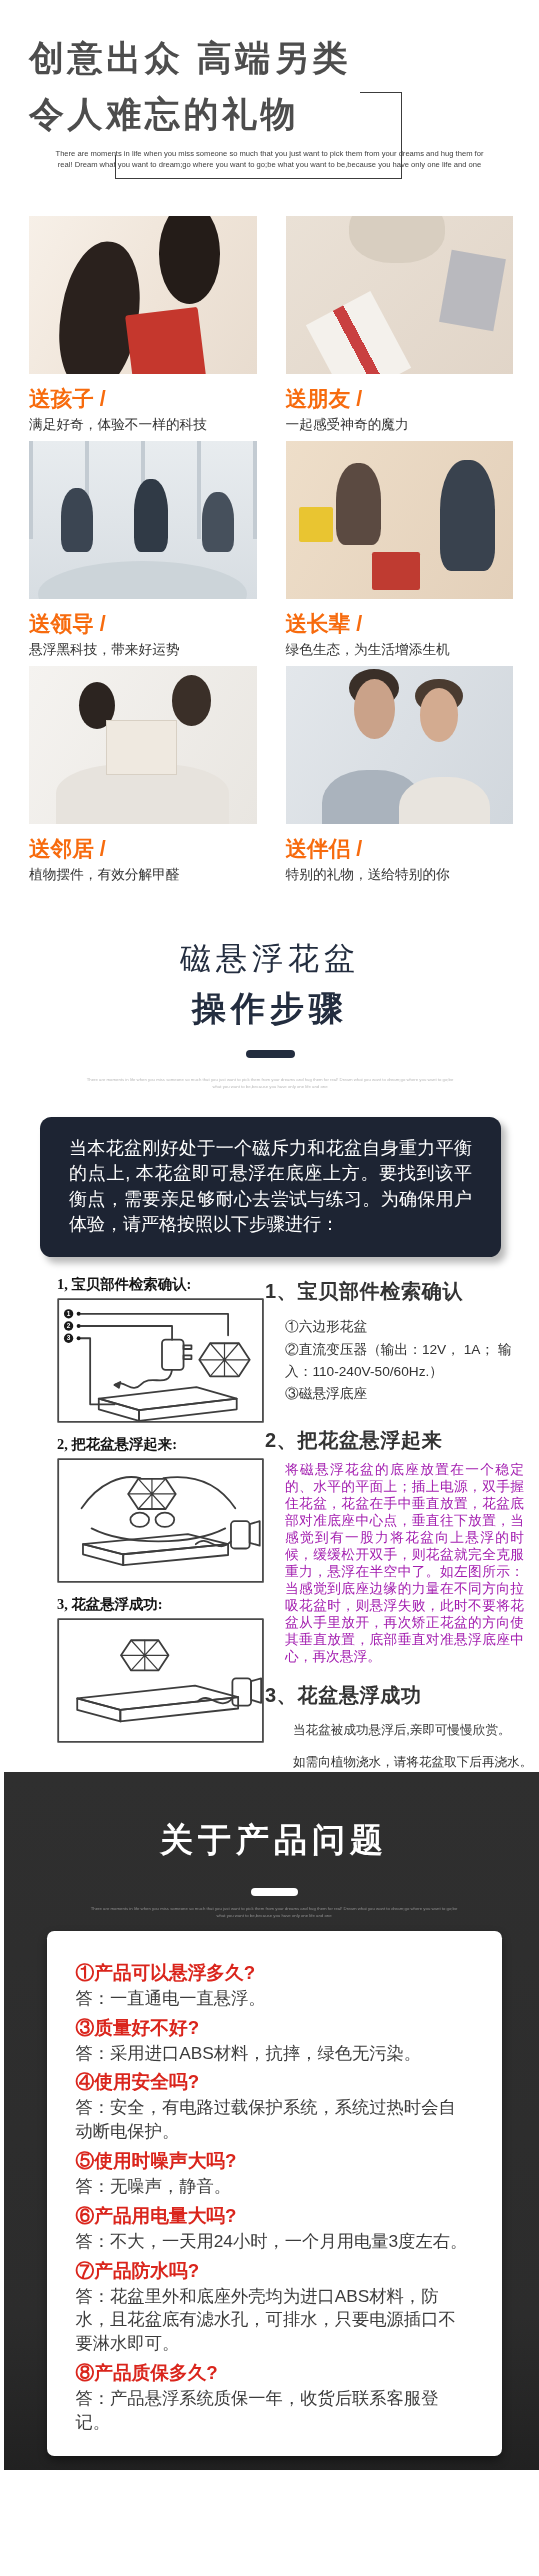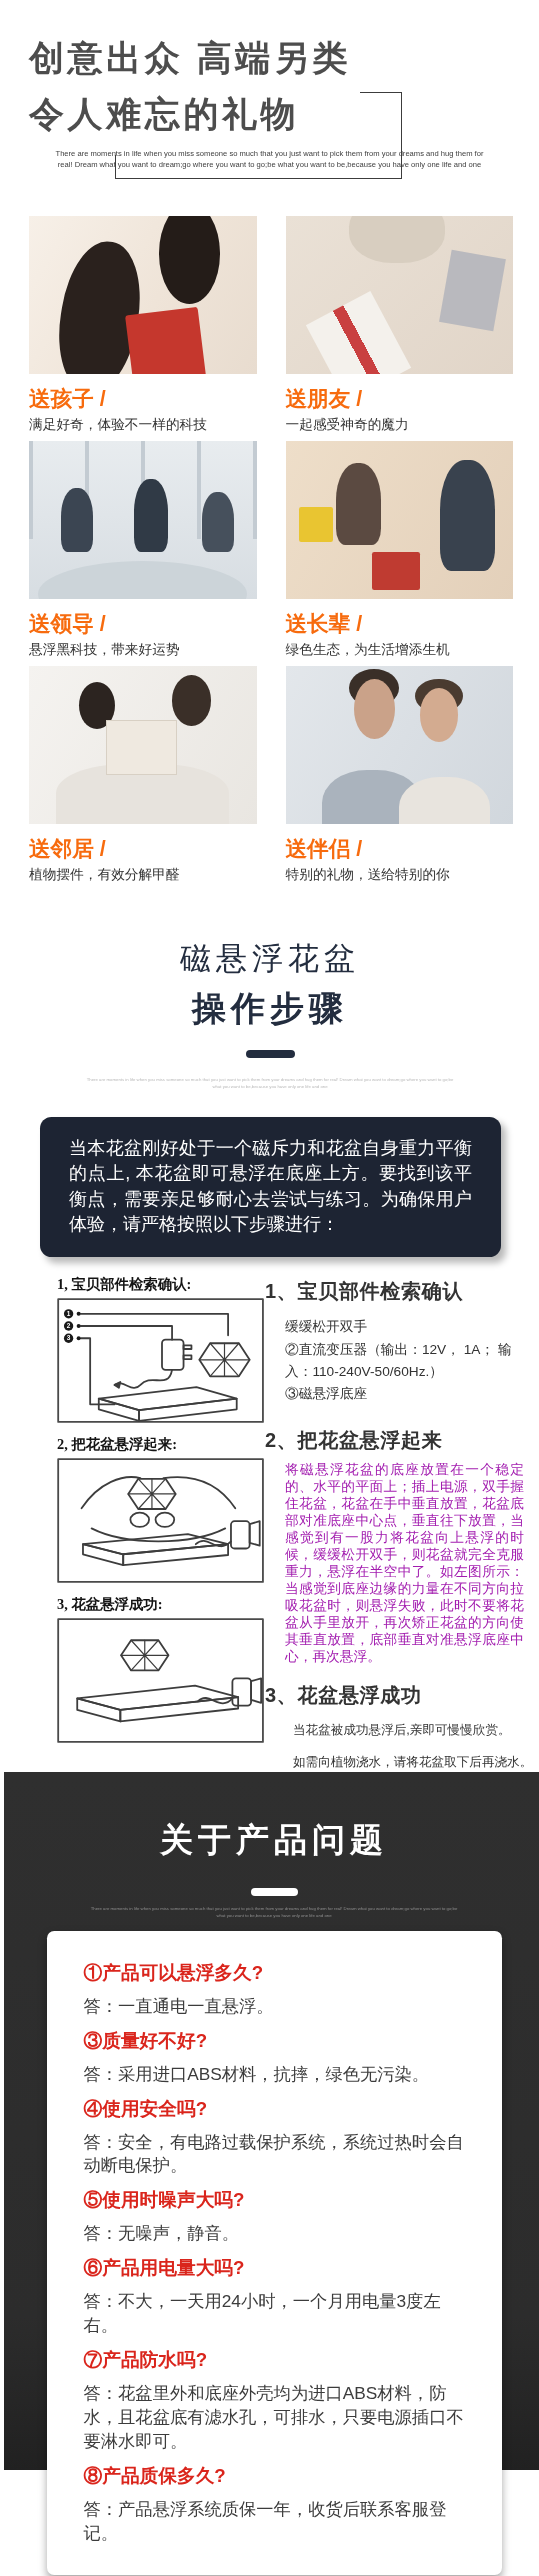--- a/index.html
+++ b/index.html
@@ -89,21 +89,21 @@
   .s3body{margin:10px 0 0 20px;width:245px;}
   .s3body p{margin:8px;font-size:12.6px;line-height:1.9;color:#333;white-space:nowrap;}
   
   .faq{position:absolute;top:1772px;left:4px;width:540px;height:698px;
        background:linear-gradient(180deg,#2f2f2f 0%,#2c2c2c 78%,#212121 100%);}
   .ftitle{margin:46px 0 0;text-align:center;color:#fff;font-size:33px;font-weight:800;letter-spacing:5px;}
   .fdash{width:47px;height:8.6px;border-radius:4.3px;background:#fff;margin:24.5px auto 0;}
   .fine2{margin:10px auto 0;width:374px;font-size:4.3px;line-height:1.6;color:#8f8f8f;text-align:center;}
   .card{margin:11.5px auto 0;width:455px;box-sizing:border-box;background:#fff;border-radius:7.2px;
         padding:24.5px 29px 21.6px;box-shadow:0 4.3px 8.6px rgba(0,0,0,.35);}
-  .qa p{margin:8px;}
+  .qa p{margin:0;}
   .q{font-size:18.7px;font-weight:700;color:#da251c;line-height:1.5;margin-top:2.9px !important;}
   .a{font-size:17.3px;color:#3c3c3c;line-height:1.38;}
 </style>
 </head>
 <body>
 
 <div class="page">
 
   <div class="header">
     <h1 class="t1">创意出众 高端另类</h1>
@@ -274,21 +274,21 @@
             <polygon points="270,88 284,84 284,118 270,114"></polygon>
             <path d="M244,112 C226,132 212,100 196,116"></path>
           </g>
         </g>
       </svg>
     </div>
 
     <div class="stepcol">
       <h3 class="shead">1、宝贝部件检索确认</h3>
       <div class="parts">
-        <p>缓缓松开双手</p>
+        <p>①六边形花盆</p>
         <p>②直流变压器（输出：12V， 1A； 输入：110-240V-50/60Hz.）</p>
         <p>③磁悬浮底座</p>
       </div>
       <h3 class="shead m2">2、把花盆悬浮起来</h3>
       <p class="para">将磁悬浮花盆的底座放置在一个稳定的、水平的平面上；插上电源，双手握住花盆，花盆在手中垂直放置，花盆底部对准底座中心点，垂直往下放置，当感觉到有一股力将花盆向上悬浮的时候，缓缓松开双手，则花盆就完全克服重力，悬浮在半空中了。如左图所示：当感觉到底座边缘的力量在不同方向拉吸花盆时，则悬浮失败，此时不要将花盆从手里放开，再次矫正花盆的方向使其垂直放置，底部垂直对准悬浮底座中心，再次悬浮。</p>
       <h3 class="shead m3">3、花盆悬浮成功</h3>
       <div class="s3body">
         <p>当花盆被成功悬浮后,亲即可慢慢欣赏。</p>
         <p>如需向植物浇水，请将花盆取下后再浇水。</p>
       </div>

